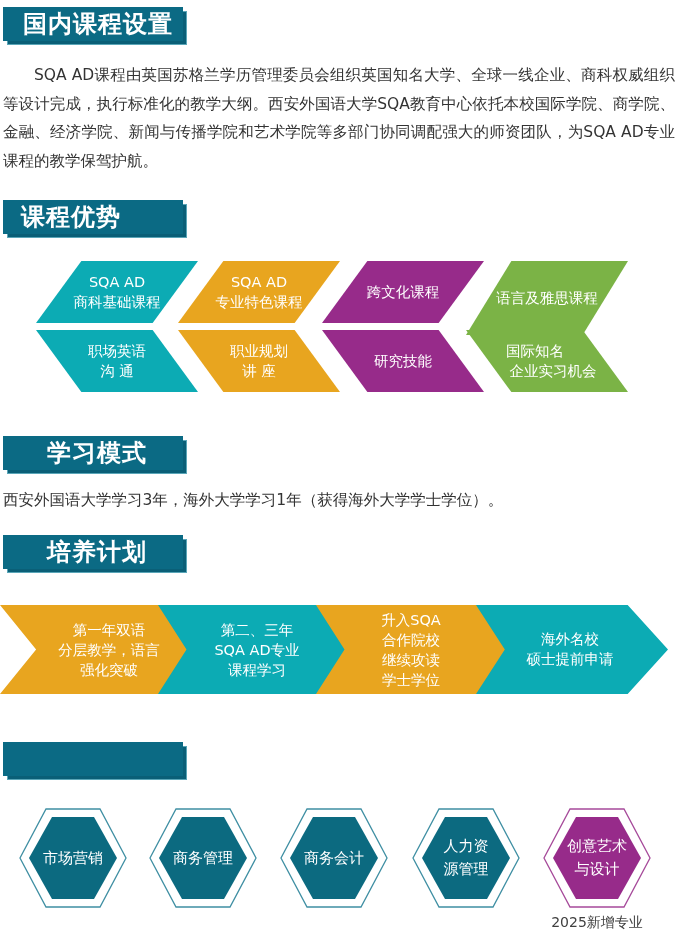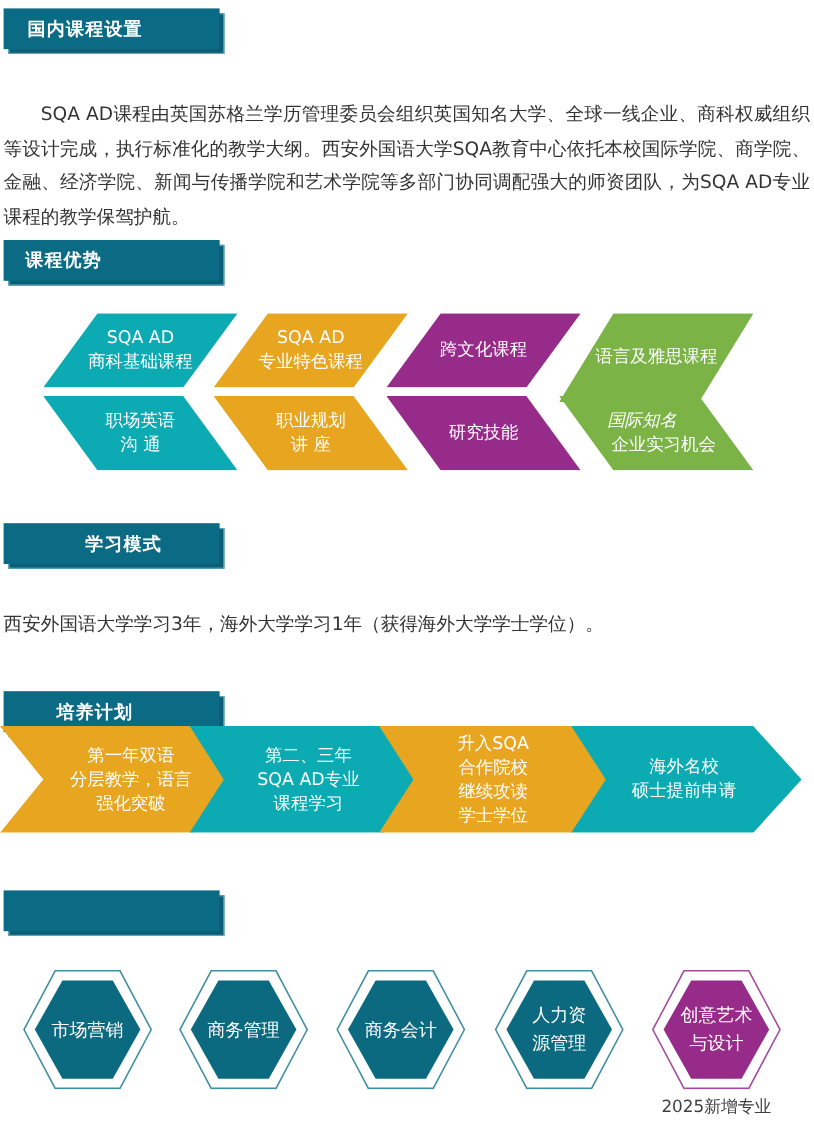--- a/index.html
+++ b/index.html
@@ -4,24 +4,24 @@
 <style>
   html, body { margin: 0; padding: 0; background: #ffffff; }
   body { width: 678px; height: 948px; position: relative; overflow: hidden;
          font-family: "DejaVu Sans", "Liberation Sans", sans-serif; color: #333; }
   .abs { position: absolute; }
 
   
   .sec-head { position: absolute; left: 3px; width: 182px; height: 38px; }
   .sec-head .shadow { position: absolute; left: 4px; top: 4px; width: 180px; height: 34px; background: #0a5f77; border: 1px solid #5aa6b8; box-sizing: border-box; }
   .sec-head .box { position: absolute; left: 0; top: 0; width: 180px; height: 34px; background: #0b6a84; }
-  .sec-head .title { position: absolute; left: 0; top: 0; width: 180px; height: 34px; line-height: 34px; text-align: center; color: #fff; font-size: 15px; font-weight: bold; letter-spacing: 1px; }
+  .sec-head .title { position: absolute; left: 0; top: 0; width: 180px; height: 34px; line-height: 34px; text-align: center; color: #fff; font-size: 24px; font-weight: bold; letter-spacing: 1px; }
   .sec-head.wide .title { text-align: left; padding-left: 20px; box-sizing: border-box; }
 
-  .para { position: absolute; left: 3px; width: 672px; font-size: 15.5px; line-height: 28.5px; color: #333; text-align: justify; margin-top: 20px; }
+  .para { position: absolute; left: 3px; width: 672px; font-size: 15.5px; line-height: 28.5px; color: #333; text-align: justify; }
 
   
   .adv { position: absolute; width: 160px; height: 60px; display: flex; align-items: center; justify-content: center; color: #fff; font-size: 14.5px; text-align: center; line-height: 20px; }
   .adv.top { clip-path: polygon(28% 0, 100% 0, 72% 100%, 0 100%); }
   .adv.bot { clip-path: polygon(0 0, 72% 0, 100% 100%, 28% 100%); }
 
   
   .arrow { position: absolute; top: 605px; height: 89px; display: flex; align-items: center; justify-content: center; color: #fff; font-size: 14.5px; line-height: 20px; text-align: center; }
 
   
@@ -80,33 +80,33 @@
       <div>讲 座</div>
     </div>
 </div>
 <div class="adv bot" style="left:322px; top:330px; width:162px; height:62px; background:#972b8a;">
   <div>
       <div>研究技能</div>
     </div>
 </div>
 <div class="adv bot" style="left:466px; top:330px; width:162px; height:62px; background:#7bb346;">
   <div>
-      <div style="padding-right:24px;font-style:italic;">国际知名</div>
+      <div style="padding-right:24px;">国际知名</div>
       <div style="padding-left:12px;">企业实习机会</div>
     </div>
 </div>
 
 <div class="sec-head" style="top:436px;">
   <div class="shadow"></div>
   <div class="box"></div>
-  <div class="title" style="text-align:left; padding-left:34px; box-sizing:border-box;margin-left:34px;">学习模式</div>
+  <div class="title" style="text-align:left; padding-left:44px; box-sizing:border-box;">学习模式</div>
 </div>
 <div class="para" style="top:486px;">西安外国语大学学习3年，海外大学学习1年（获得海外大学学士学位）。</div>
 
-<div class="sec-head" style="top:576px;border-radius:16px;">
+<div class="sec-head" style="top:535px;border-radius:16px;">
   <div class="shadow"></div>
   <div class="box"></div>
   <div class="title" style="text-align:left; padding-left:44px; box-sizing:border-box;">培养计划</div>
 </div>
 
 <div class="arrow" style="left:0px; width:190px; background:#e8a51f; clip-path: polygon(0 0, 85% 0, 100% 50%, 85% 100%, 0 100%, 19% 50%);">
   <div style="padding-left:28px;">
       <div>第一年双语</div>
       <div>分层教学，语言</div>
       <div>强化突破</div>

